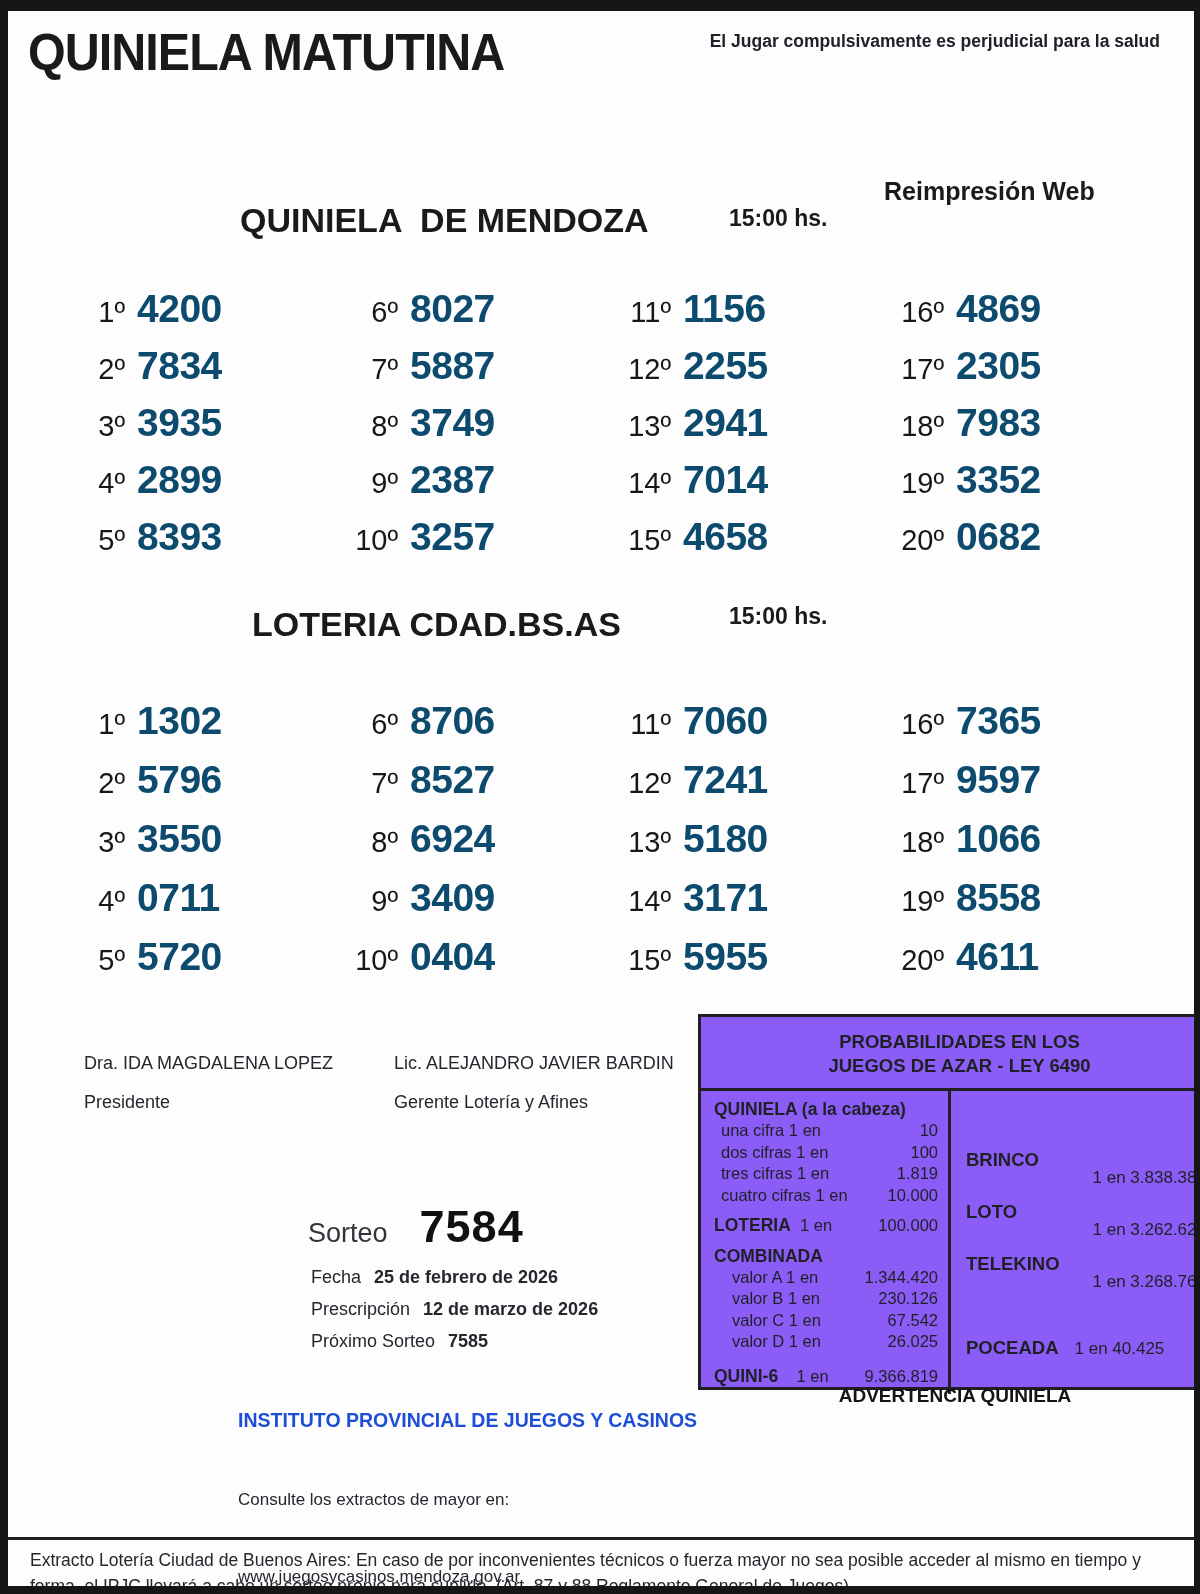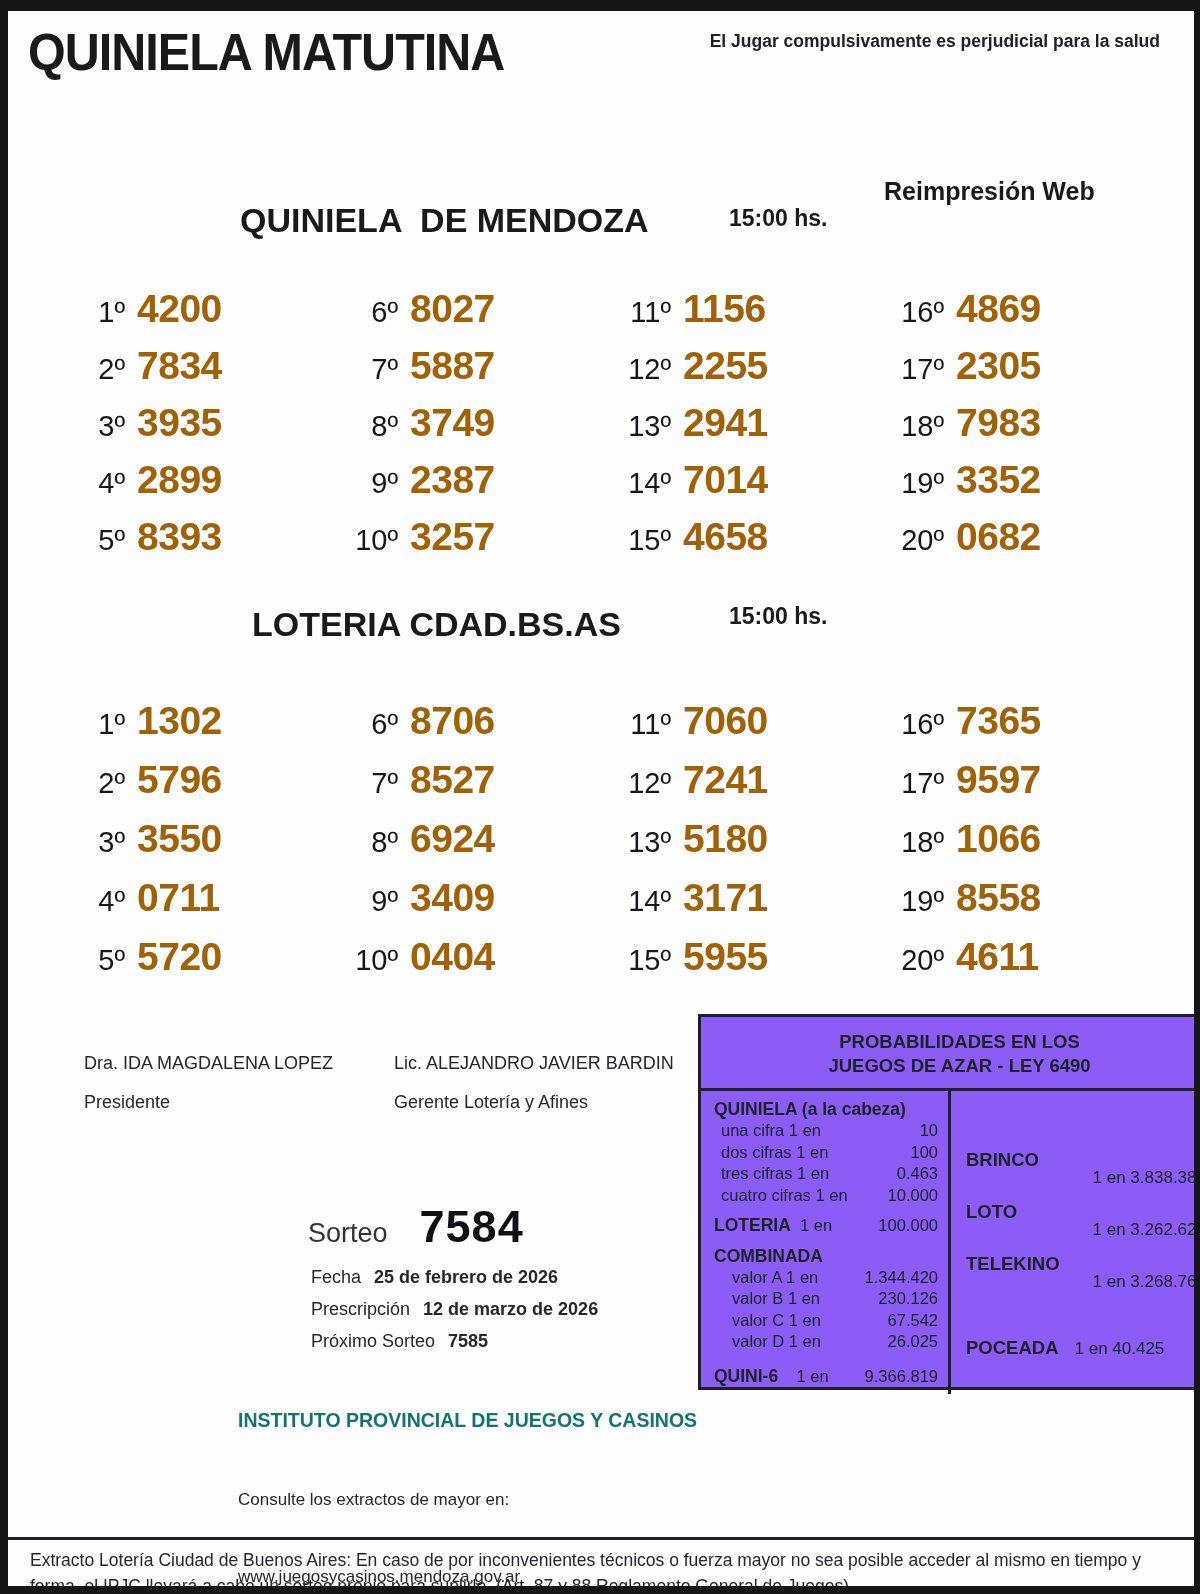--- a/index.html
+++ b/index.html
@@ -23,21 +23,21 @@
   .mendoza-time { left:721px; top:194px; }
   .bsas-time    { left:721px; top:592px; }
 
   
   .numbers { position:absolute; left:55px; width:1092px; display:grid;
     grid-template-columns:repeat(4,1fr); }
   .mendoza-numbers { top:276px; row-gap:13px; }
   .bsas-numbers    { top:688px; row-gap:15px; }
   .cell { display:flex; align-items:baseline; }
   .pos { width:62px; text-align:right; font-size:29px; color:#17171b; }
-  .num { margin-left:12px; font-size:39px; font-weight:bold; letter-spacing:-0.5px; color:#a16207; }
+  .num { margin-left:12px; font-size:39px; font-weight:bold; letter-spacing:-0.5px; color:#0c4a6e; }
 
   
   .sign { position:absolute; font-size:18px; color:#26262e; }
   .sign-1 { left:76px;  top:1042px; }
   .sign-2 { left:386px; top:1042px; }
   .sign-role { margin-top:18px; }
 
   
   .sorteo-line { position:absolute; left:300px; top:1190px; display:flex; align-items:baseline; gap:32px; }
   .sorteo-label { font-size:27px; color:#33333b; }
@@ -64,21 +64,21 @@
   .group { margin-top:9px; }
   .quini6 { margin-top:13px; }
   .pl b { font-size:17.5px; }
   .game { display:flex; flex-direction:column; }
   .game-name { font-weight:bold; font-size:18.5px; }
   .game.stacked .game-value { align-self:flex-end; margin-top:-3px; }
   .game.inline { flex-direction:row; align-items:baseline; gap:16px; margin-top:32px; }
 
   
   .instituto { position:absolute; left:230px; top:1398px; }
-  .instituto-title { font-size:19.5px; font-weight:bold; color:#0f766e; }
+  .instituto-title { font-size:19.5px; font-weight:bold; color:#1d4ed8; }
   .instituto-lines { font-size:17px; line-height:25.5px; margin-top:4px; color:#26262e; white-space:pre; }
 
   
   .advertencia { position:absolute; left:742px; top:1374px; width:410px; }
   .adv-title { text-align:center; font-weight:bold; font-size:19px; color:#141418; }
   .adv-lines { font-size:17.5px; line-height:26px; margin-top:7px; padding-left:10px; color:#26262e; }
 
   
   .footer-sep { position:absolute; left:0; right:0; top:1526px; height:3px; background:#202024; }
   .footer-text { position:absolute; left:22px; top:1536px; width:1135px; font-size:17.5px;
@@ -351,21 +351,21 @@
               <span class="pv">10</span>
             </div>
 
             <div class="prow indent1">
               <span class="pl">dos cifras 1 en</span>
               <span class="pv">100</span>
             </div>
 
             <div class="prow indent1">
               <span class="pl">tres cifras 1 en</span>
-              <span class="pv">0.463</span>
+              <span class="pv">1.819</span>
             </div>
 
             <div class="prow indent1">
               <span class="pl">cuatro cifras 1 en</span>
               <span class="pv">10.000</span>
             </div>
           </div>
         <div class="prow group">
           <span class="pl"><b>LOTERIA</b>&nbsp; <span>1 en</span></span>
           <span class="pv">100.000</span>
@@ -426,18 +426,19 @@
   <div class="instituto">
     <div class="instituto-title">INSTITUTO PROVINCIAL DE JUEGOS Y CASINOS</div>
     <div class="instituto-lines">
       <div>Consulte los extractos de mayor en:</div>
       <div>www.juegosycasinos.mendoza.gov.ar</div>
       
     </div>
   </div>
 
   <div class="advertencia">
+    <div class="adv-title">ADVERTENCIA QUINIELA</div>
   </div>
 
   <div class="footer-sep"></div>
   <div class="footer-text">Extracto Lotería Ciudad de Buenos Aires: En caso de por inconvenientes técnicos o fuerza mayor no sea posible acceder al mismo en tiempo y forma, el IPJC llevará a cabo un sorteo propio para suplirlo. (Art. 87 y 88 Reglamento General de Juegos)</div>
 
 </div>
 
 </body></html>

